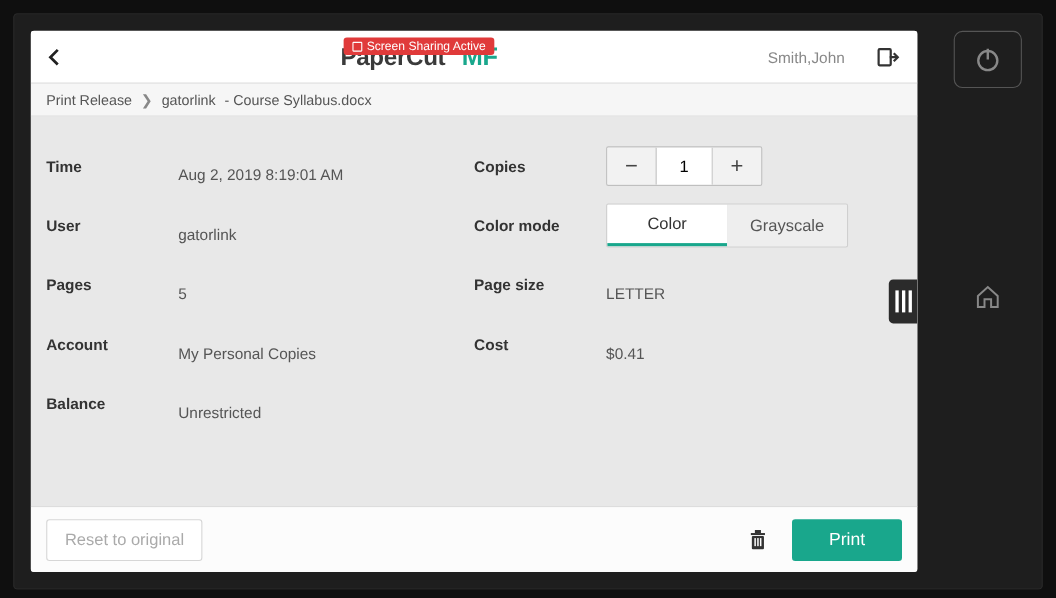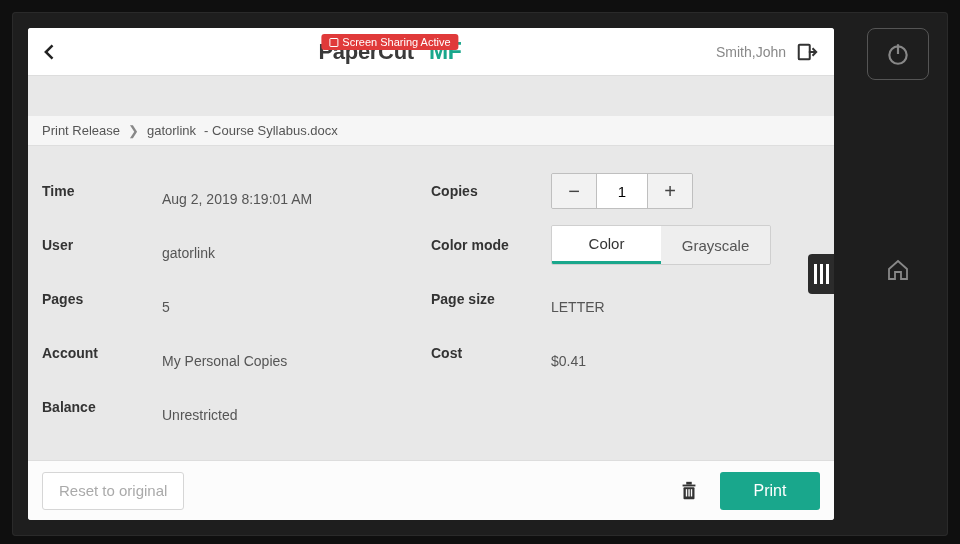--- a/index.html
+++ b/index.html
@@ -58,27 +58,27 @@
   .logo-wrap { flex:1; display:flex; justify-content:center; align-items:center; position:relative; }
   .logo { font-size:22px; font-weight:600; color:#3a3a3a; letter-spacing:-0.3px; display:flex; align-items:baseline; }
   .logo .mf { color:#19a78c; font-size:23px; font-weight:600; margin-left:15px; }
   .screen-share {
     position:absolute; top:-4px; left:50%; transform:translateX(-50%);
     background:#e03a3a; color:#fff; font-size:11px; padding:2px 8px;
     border-radius:3px; display:flex; align-items:center; gap:4px;
     white-space:nowrap;
   }
   .screen-share .sq { width:9px; height:9px; border:1.5px solid #fff; border-radius:1px; display:inline-block;}
-  .username { color:#888; font-size:14px; margin-right:10px; }
+  .username { color:#888; font-size:14px; margin-right:28px; }
   .logout-btn { width:26px; height:26px; cursor:pointer; display:flex; align-items:center; }
 
   .breadcrumb {
     height:30px; background:#f6f6f6; border-bottom:1px solid #dedede;
     display:flex; align-items:center; padding:0 14px; gap:8px;
-    font-size:13px; color:#555;margin-top:40px;
+    font-size:13px; color:#555;
   }
   .crumb-sep { color:#888; }
 
   .content {
     flex:1; overflow:auto; padding: 18px 14px 0 14px;
     display:flex; flex-direction:row;
     background:#e8e8e8;
   }
   .col { flex:1; }
   .row { display:flex; align-items:center; height:54px; }

